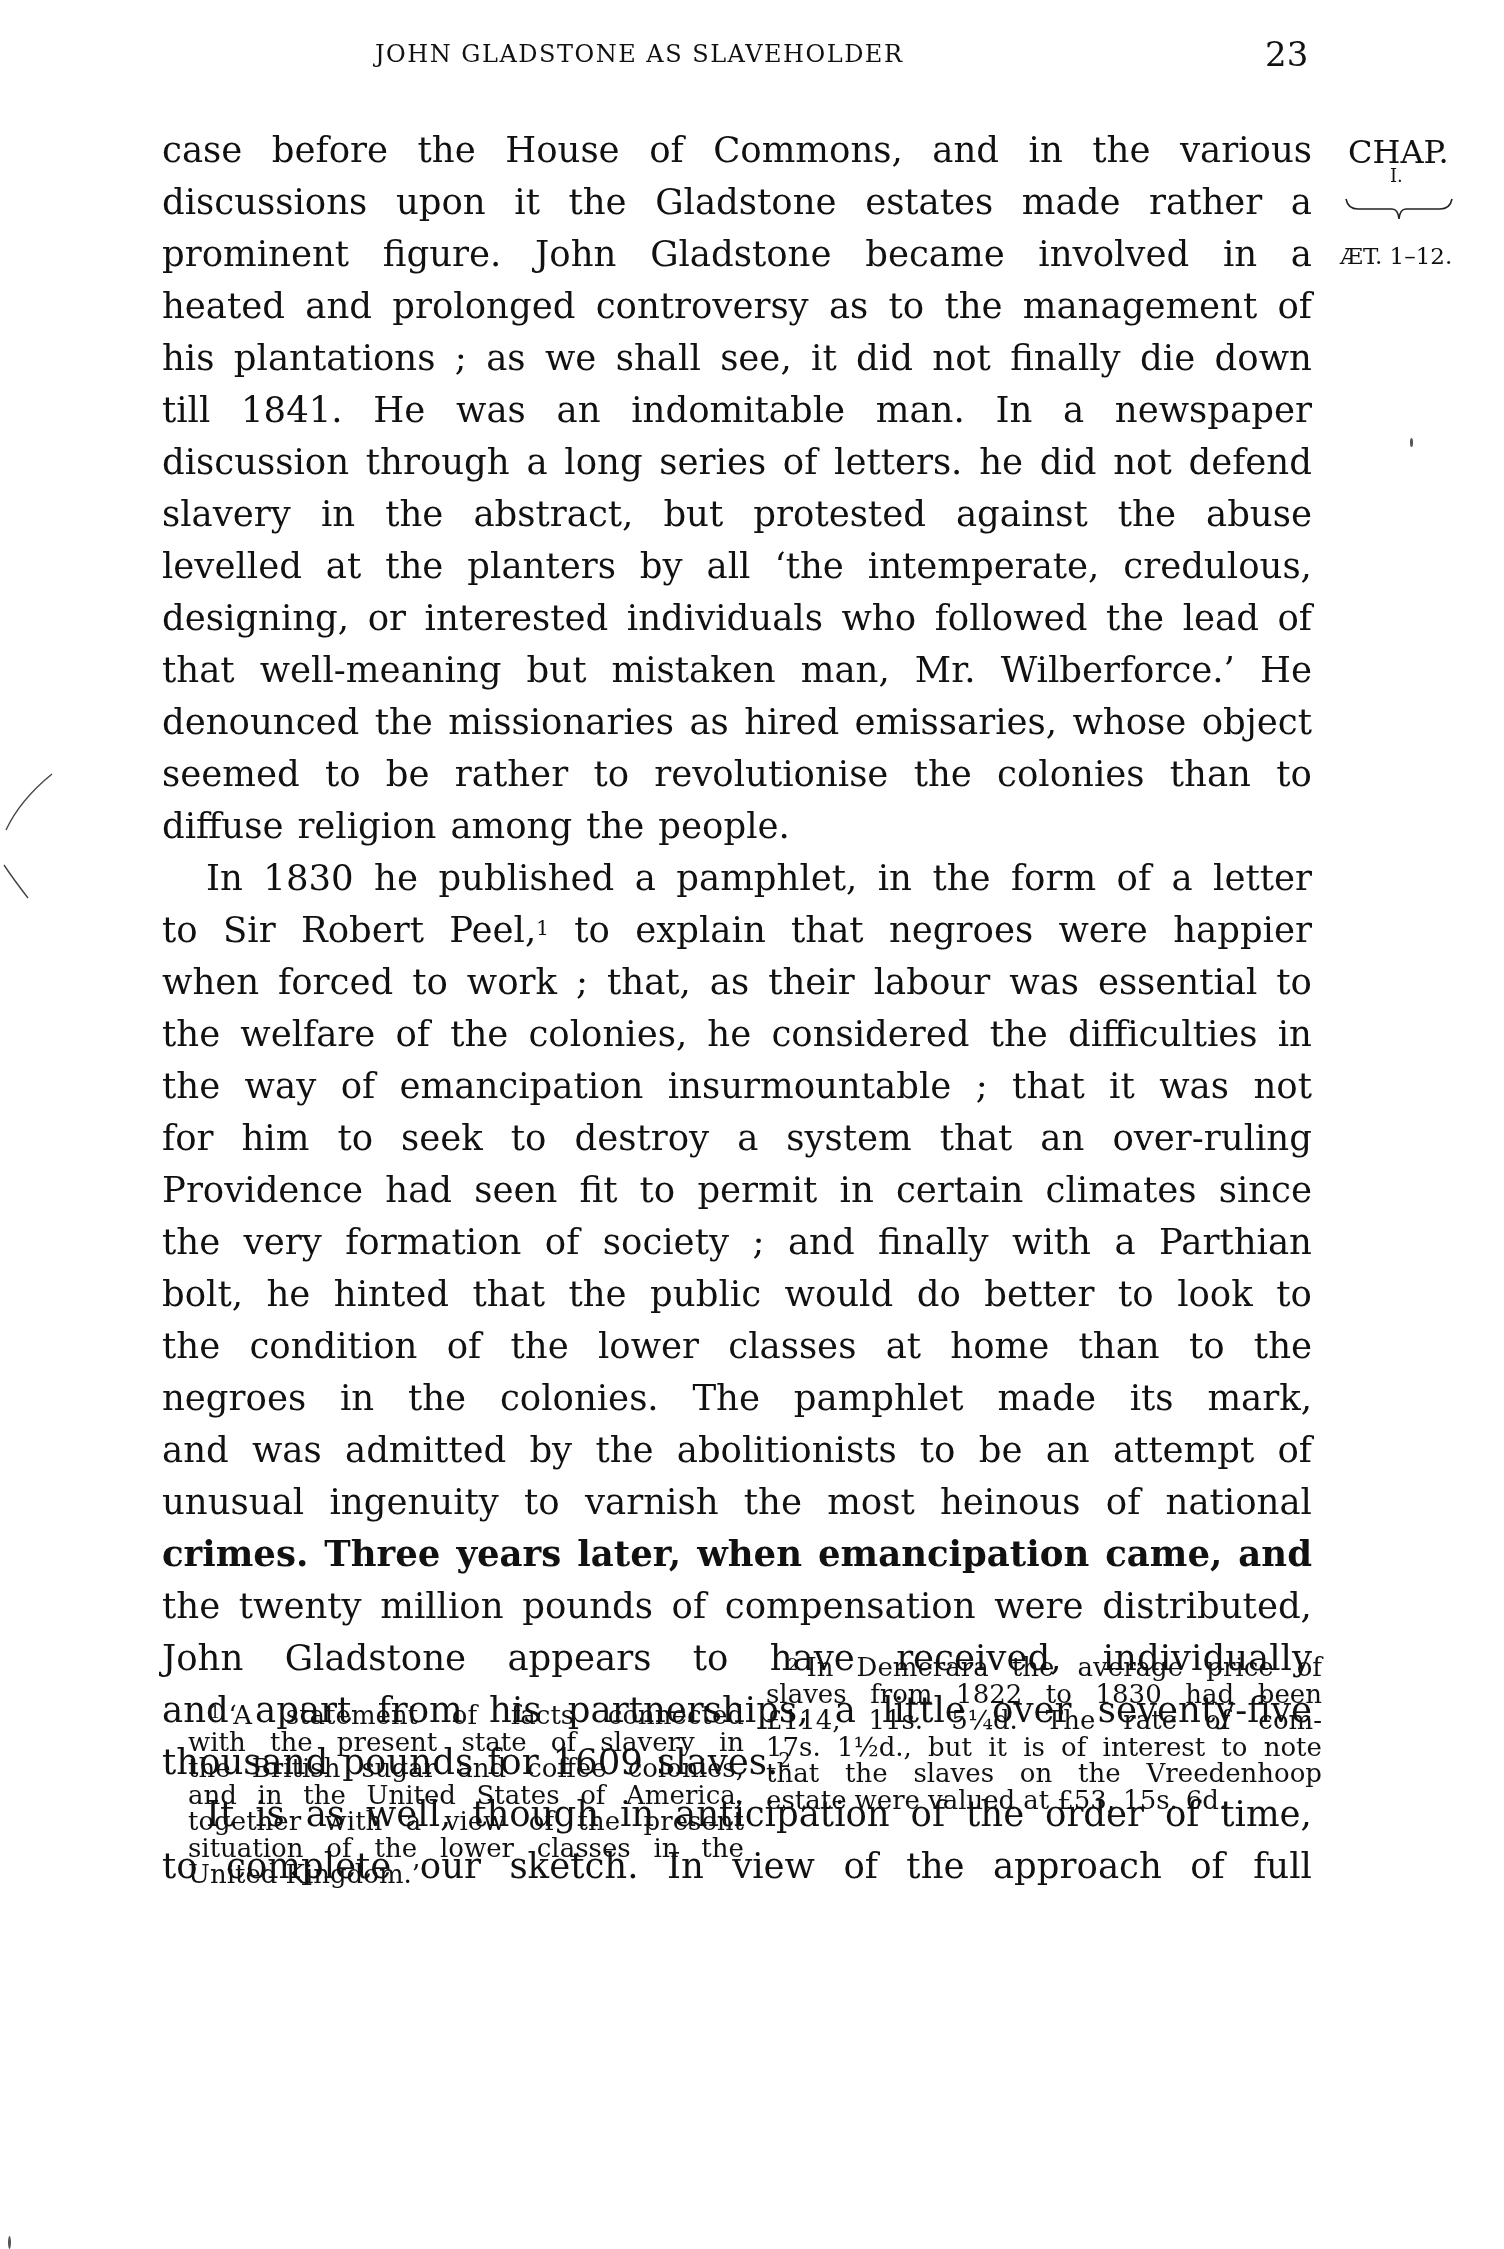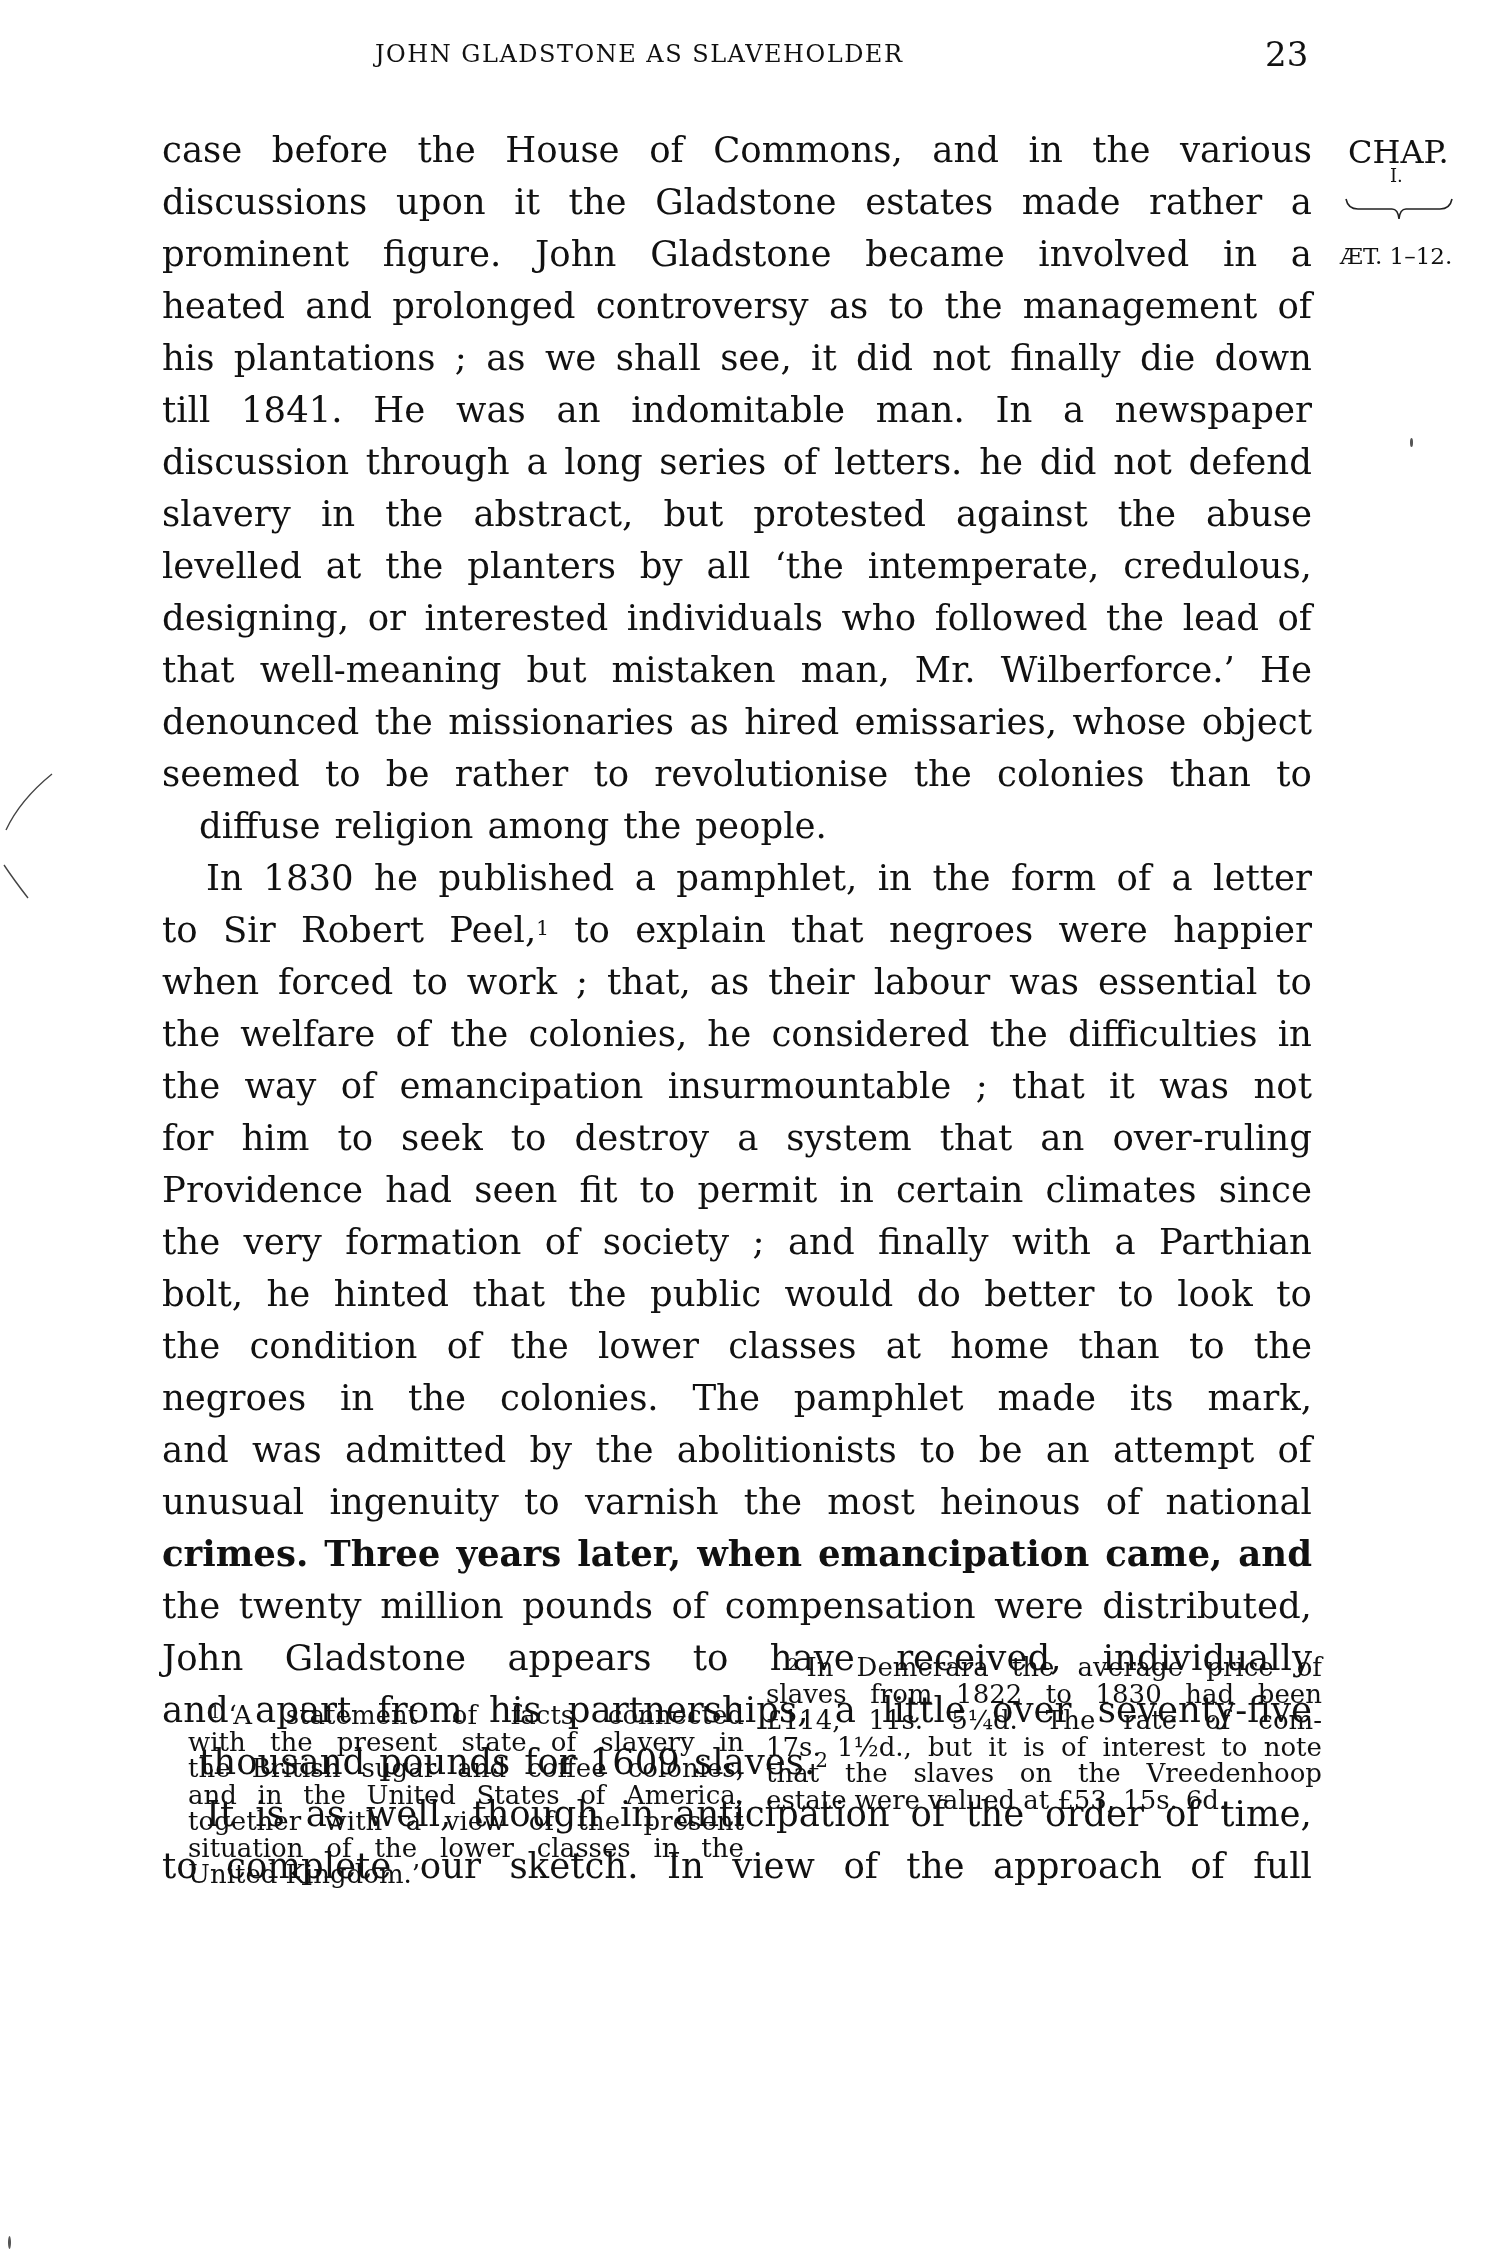--- a/index.html
+++ b/index.html
@@ -2,21 +2,21 @@
 <html><head>
 <meta charset="utf-8">
 <style>
   html, body { margin:0; padding:0; background:#ffffff; }
   body { width:1504px; height:2249px; position:relative; overflow:hidden;
          font-family:"DejaVu Serif","Liberation Serif",serif; color:#111; }
   .running-head { position:absolute; top:40px; left:375px; font-size:24px; letter-spacing:1.5px; }
   .page-number { position:absolute; top:34px; left:1265px; font-size:34px; }
   .body-text { position:absolute; top:124px; left:162px; width:1150px; font-size:35.5px; line-height:52px; }
   .line { display:block; text-align:justify; text-align-last:justify; white-space:nowrap; height:52px; overflow:visible; }
-  .line.last { text-align-last:left;margin-left:37px; }
+  .line.last { text-align-last:left; }
   .line.indent { padding-left:44px; }
   .lj { display:flex; justify-content:space-between; }
   .lj.last { justify-content:flex-start; gap:14px; }
   sup { font-size:20px; vertical-align:top; position:relative; top:-2px; }
   .margin-note { position:absolute; left:1340px; font-size:32px; }
   .chap { top:133px; left:1348px; }
   .chap-num { top:165px; left:1390px; font-size:18px; }
   .brace { position:absolute; top:197px; left:1344px; width:110px; height:24px; }
   .aet { top:243px; left:1340px; font-size:23px; }
   .footnotes { position:absolute; top:1654px; left:172px; width:1150px; font-size:26px; line-height:26px; }

